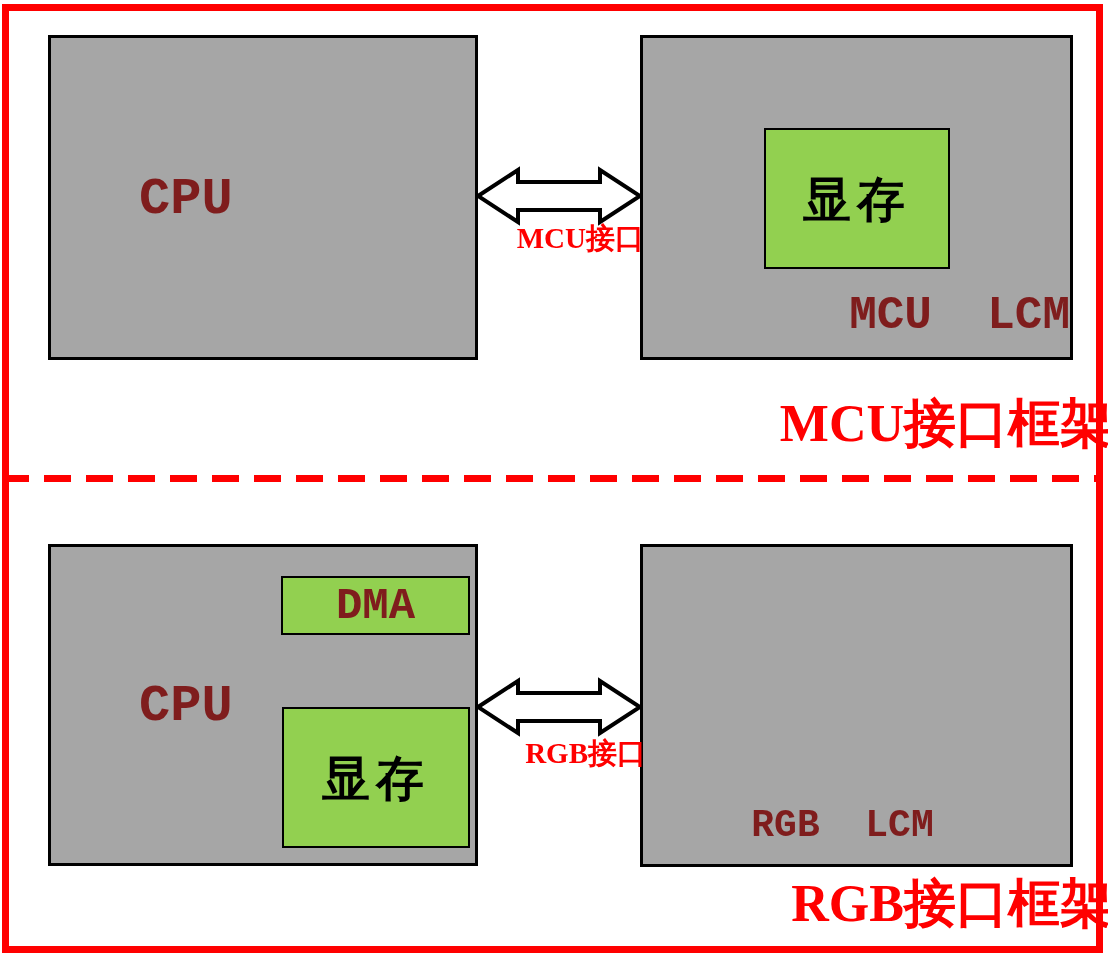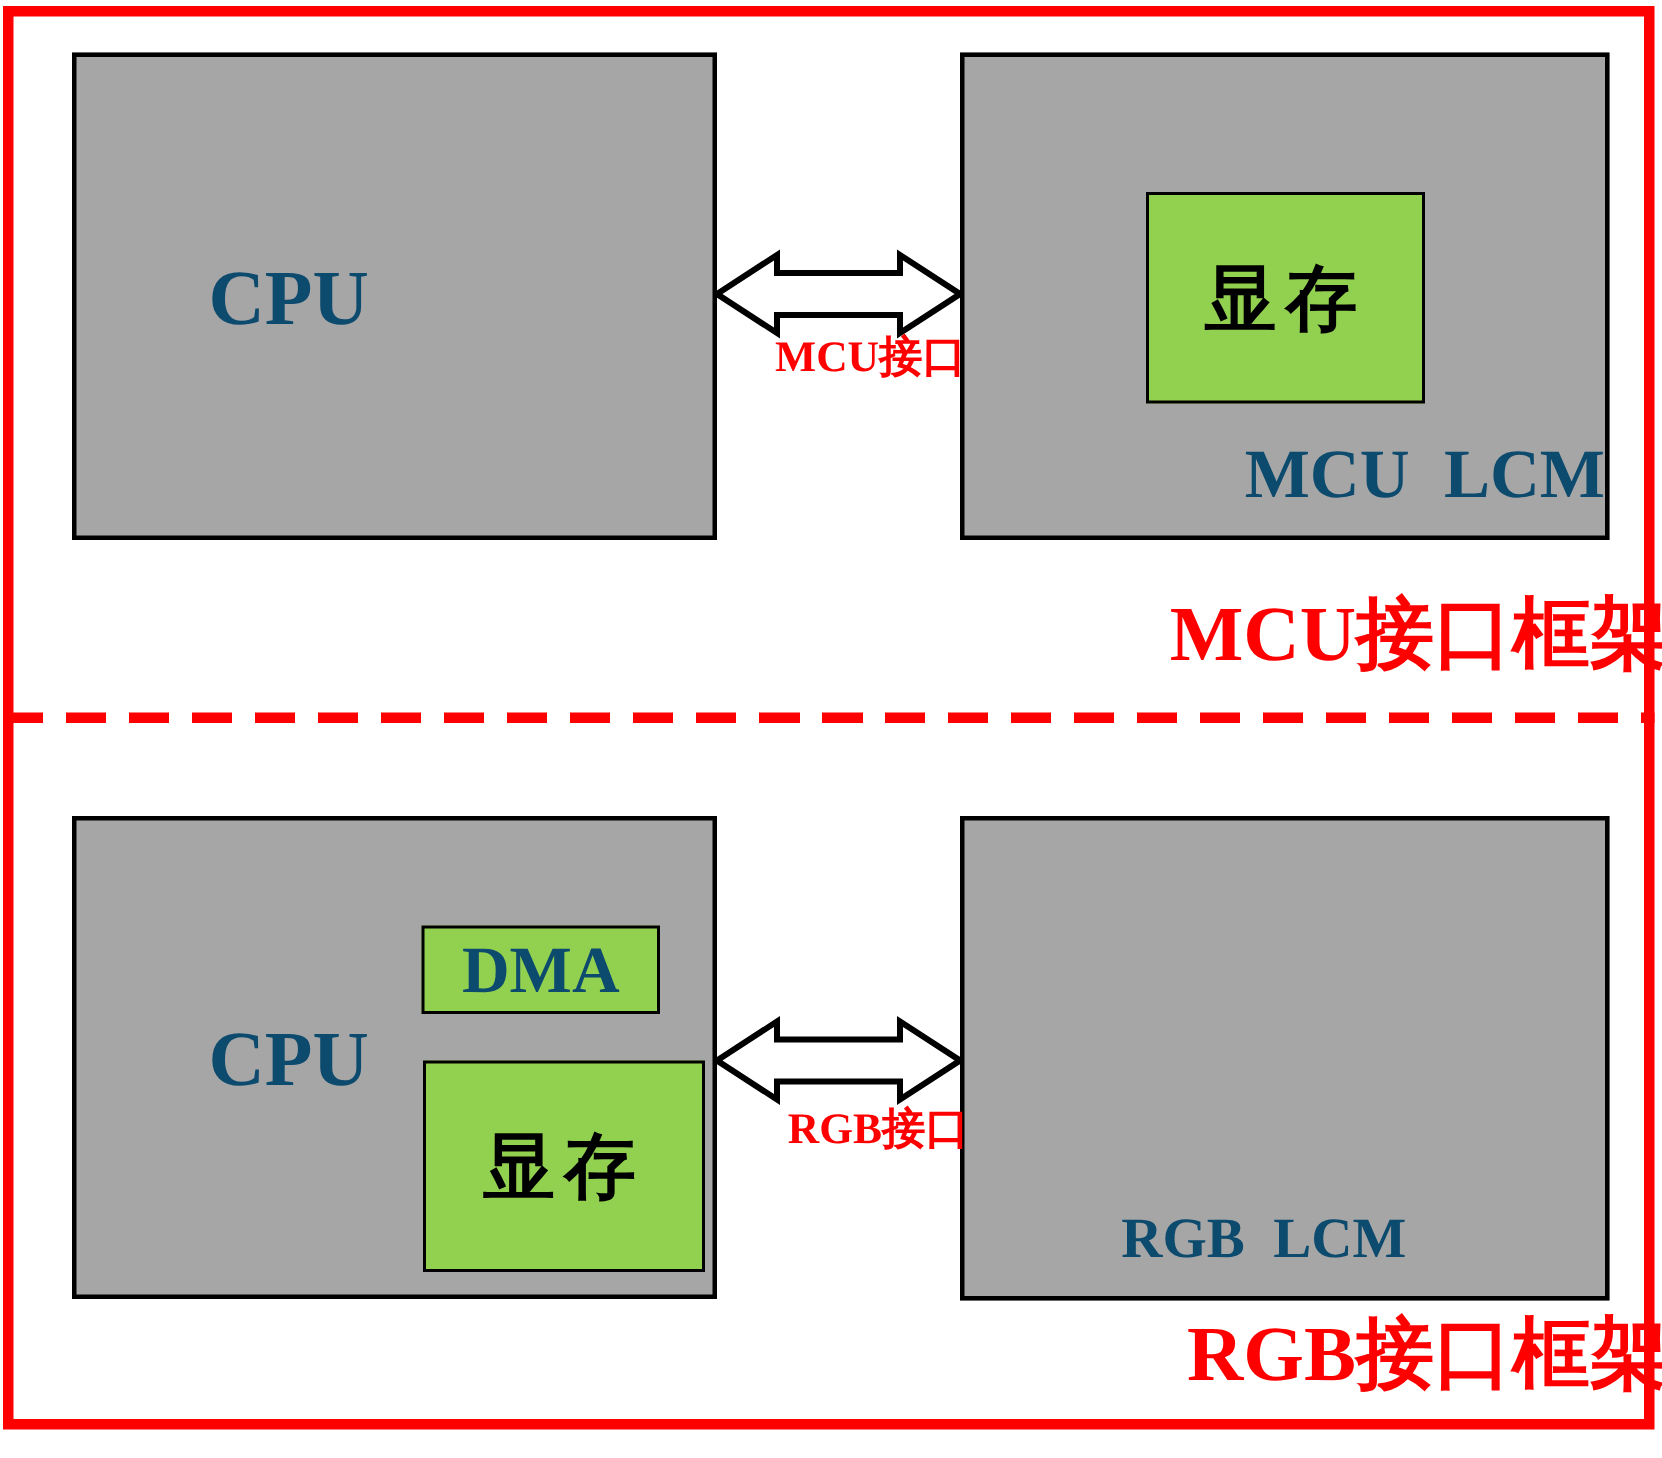--- a/index.html
+++ b/index.html
@@ -33,22 +33,22 @@
   .gray-box {
     background: #a6a6a6;
     border: 3px solid #000000;
   }
   .green-box {
     background: #92d050;
     border: 2px solid #000000;
   }
   .mono-label {
     position: absolute;
-    color: #0c4a6e;
-    font-family: Liberation Serif, serif;
+    color: #7f1d1d;
+    font-family: Liberation Mono, monospace;
     font-weight: bold;
     line-height: 1;
     white-space: pre;
   }
   .cjk-serif {
     position: absolute;
     color: #000000;
     font-family: "DejaVu Serif", "Liberation Serif", serif;
     font-weight: bold;
     line-height: 1;
@@ -110,21 +110,21 @@
 
   <span class="red-label iface-label" style="left:480px; top:224px;">MCU接口</span>
 
   <span class="red-label caption" style="top:398px;">MCU接口框架</span>
 
   <div class="dashed-divider"></div>
 
   <div class="box gray-box" style="left:48px; top:544px; width:430px; height:322px;">
     <span class="mono-label" style="left:88px; top:134px; font-size:52px;">CPU</span>
 
-    <div class="box green-box center-flex" style="left:230px; top:29px; width:159px; height:59px;margin-top:41px;">
+    <div class="box green-box center-flex" style="left:230px; top:29px; width:189px; height:59px;">
       <span class="mono-label" style="position:static; font-size:44px;">DMA</span>
     </div>
 
     <div class="box green-box center-flex" style="left:231px; top:160px; width:188px; height:141px;">
       <span class="cjk-serif vram-text">显存</span>
     </div>
   </div>
 
   <div class="box gray-box" style="left:640px; top:544px; width:433px; height:323px;">
     <span class="mono-label" style="left:0; right:28px; top:260px; text-align:center; font-size:38px;">RGB  LCM</span>

